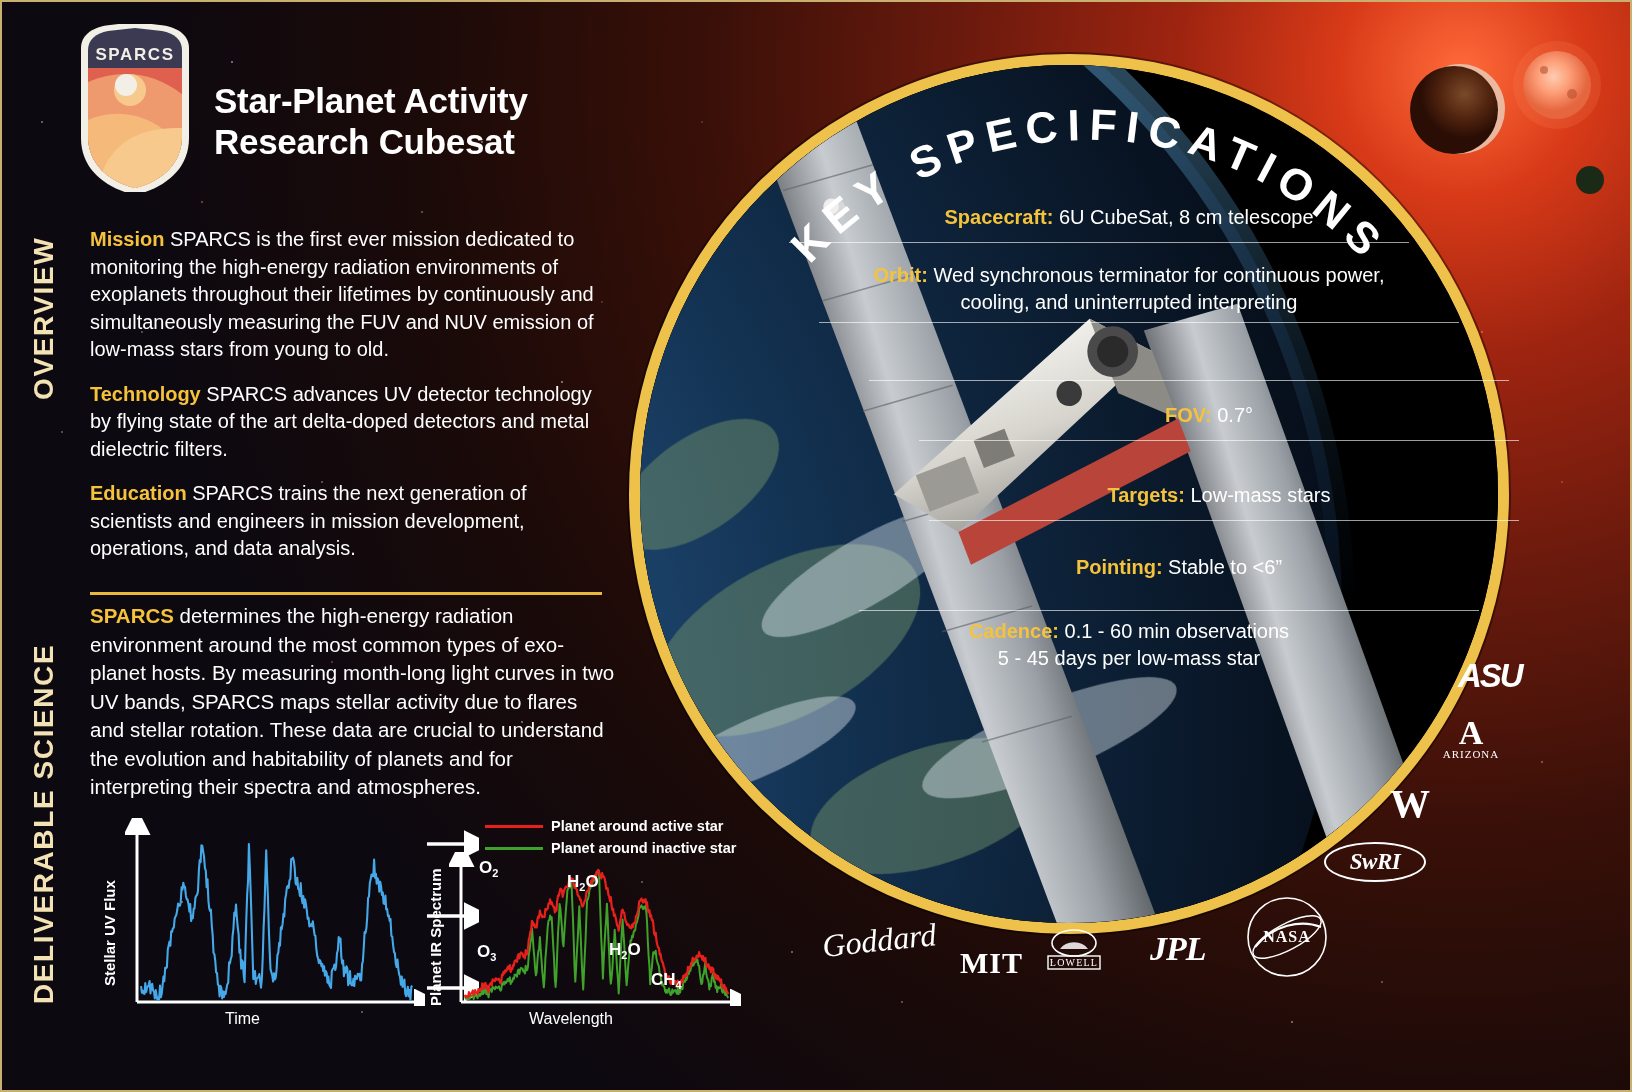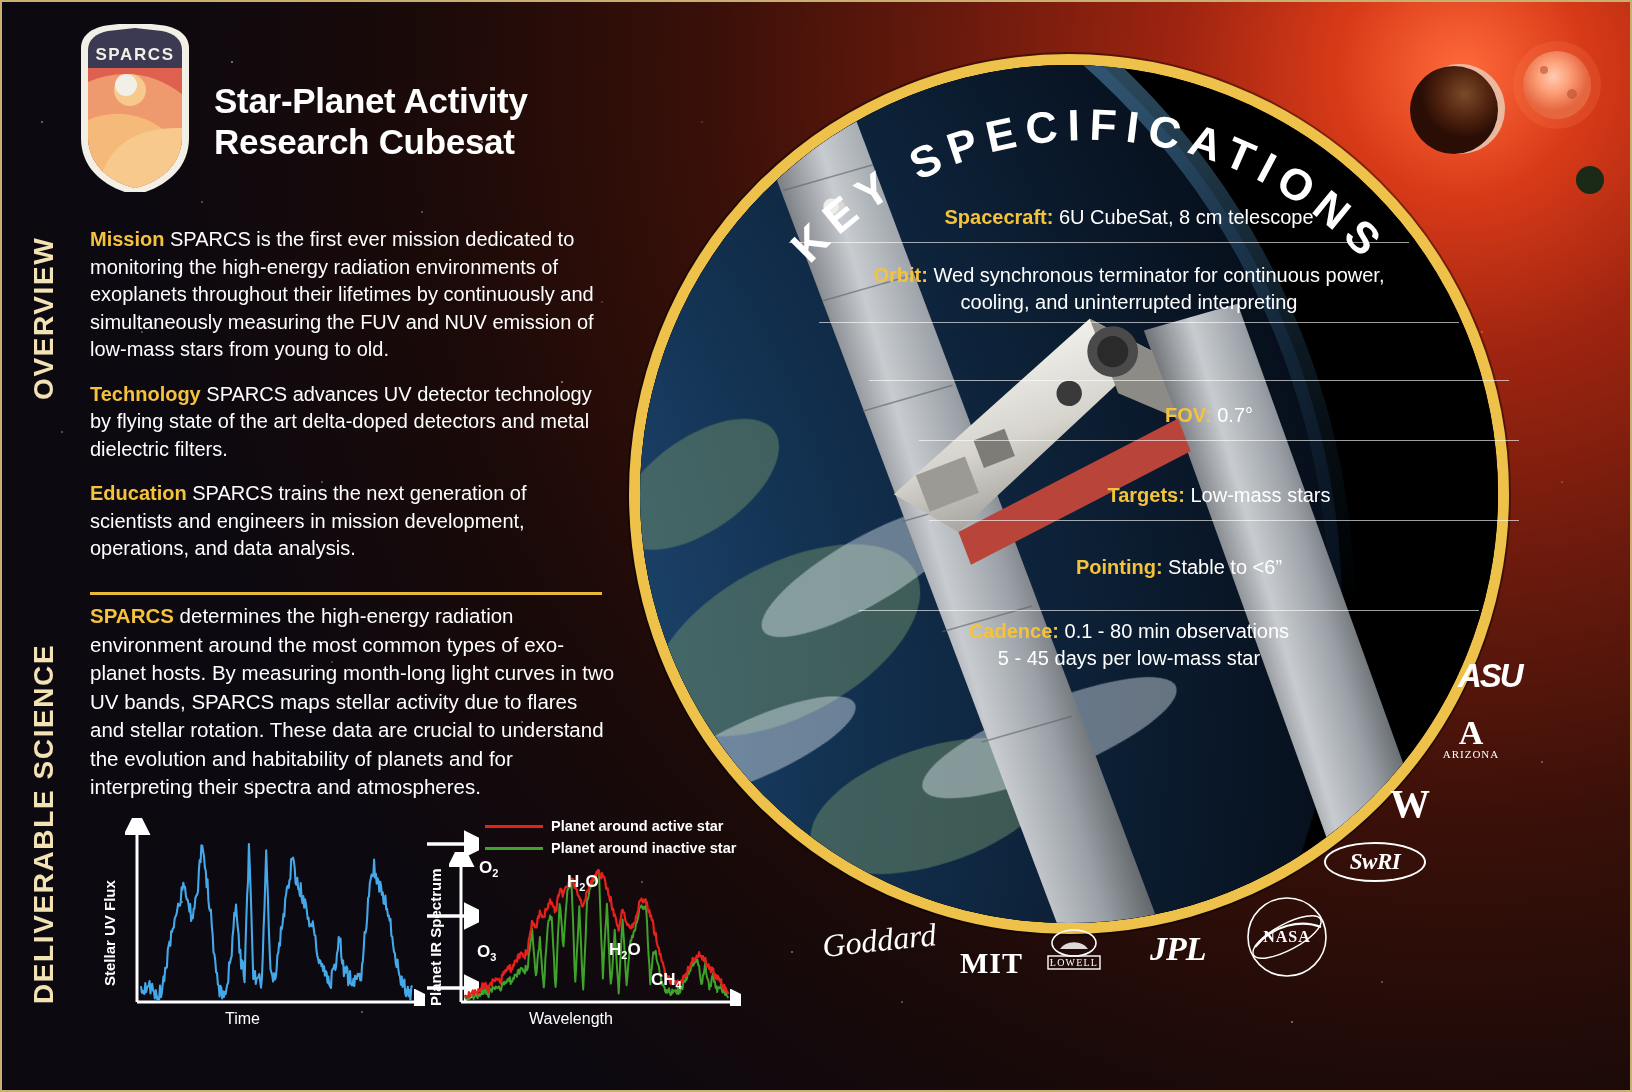--- a/index.html
+++ b/index.html
@@ -355,21 +355,21 @@
       <b>Targets:</b><span>  Low-mass stars</span>
     </div>
     <div class="spec-rule" style="left:300px;top:466px;width:590px;"></div>
 
     <div class="spec" style="left:230px;top:500px;width:640px;">
       <b>Pointing:</b><span> Stable to &lt;6”</span>
     </div>
     <div class="spec-rule" style="left:230px;top:556px;width:620px;"></div>
 
     <div class="spec" style="left:150px;top:564px;width:700px;">
-      <b>Cadence:</b><span> 0.1 - 80 min observations</span>
+      <b>Cadence:</b><span> 0.1 - 60 min observations</span>
       <div>5 - 45 days per low-mass star</div>
     </div>
   </div>
 
   <div class="logo" id="logo-asu">ASU</div>
   <div class="logo" id="logo-arizona">
     <div class="big">A</div>
     <div class="sm">ARIZONA</div>
   </div>
   <div class="logo" id="logo-uw">W</div>

